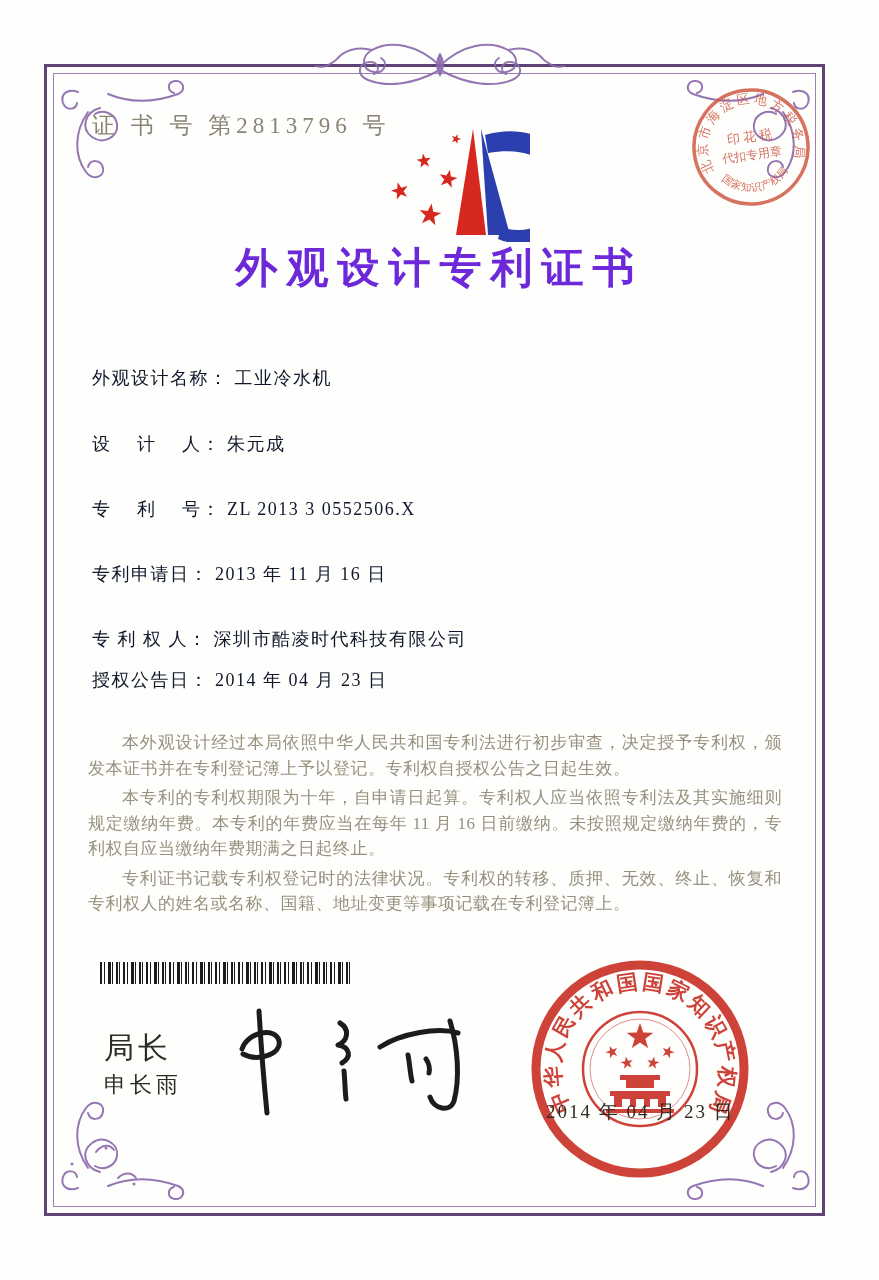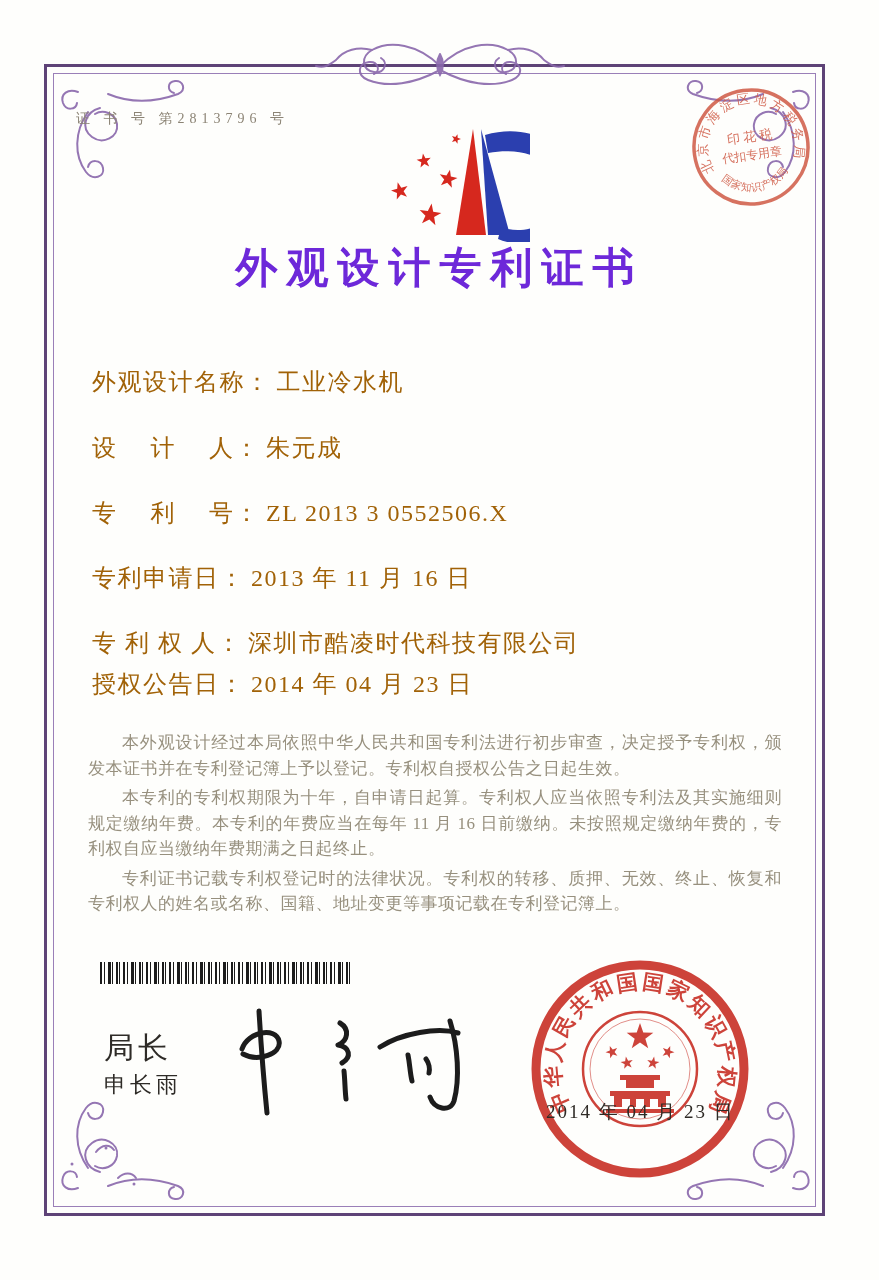--- a/index.html
+++ b/index.html
@@ -5,27 +5,27 @@
   html,body{margin:0;padding:0;background:#ffffff;}
   .page{position:relative;width:879px;height:1280px;background:#fefefc;overflow:hidden;
         font-family:"Liberation Serif","DejaVu Serif",serif;}
   
   .frame{position:absolute;left:44px;top:64px;width:781px;height:1152px;
          border:3px solid #5e4377;box-sizing:border-box;}
   .frame-inner{position:absolute;left:6px;top:6px;right:6px;bottom:6px;
          border:1px solid #9a7fb8;}
   .flourish{position:absolute;pointer-events:none;}
   
-  .cert-no{position:absolute;left:76px;top:110px;font-size:14px;color:#8b8374;
+  .cert-no{position:absolute;left:92px;top:110px;font-size:23px;color:#8b8374;
            letter-spacing:5px;white-space:nowrap;}
   .logo{position:absolute;left:360px;top:122px;width:170px;height:120px;}
   .title{position:absolute;left:0;right:0;top:240px;text-align:center;
          font-size:42px;font-weight:700;color:#6d28d9;letter-spacing:9px;}
   
-  .field-row{position:absolute;left:92px;font-size:24px;color:#a16207;
+  .field-row{position:absolute;left:92px;font-size:18px;color:#0f172a;
              letter-spacing:1.5px;white-space:nowrap;}
   .field-row .val{margin-left:6px;}
   
   .body-text{position:absolute;left:88px;top:730px;width:710px;}
   .body-text p{margin:0 16px 4px 0;text-indent:2em;font-size:17px;line-height:25.5px;
                color:#97907e;text-align:justify;letter-spacing:0.5px;}
   
   .barcode{position:absolute;left:100px;top:962px;width:252px;height:22px;
     background:repeating-linear-gradient(90deg,
       #1b1b1b 0 2px,transparent 2px 4px,

